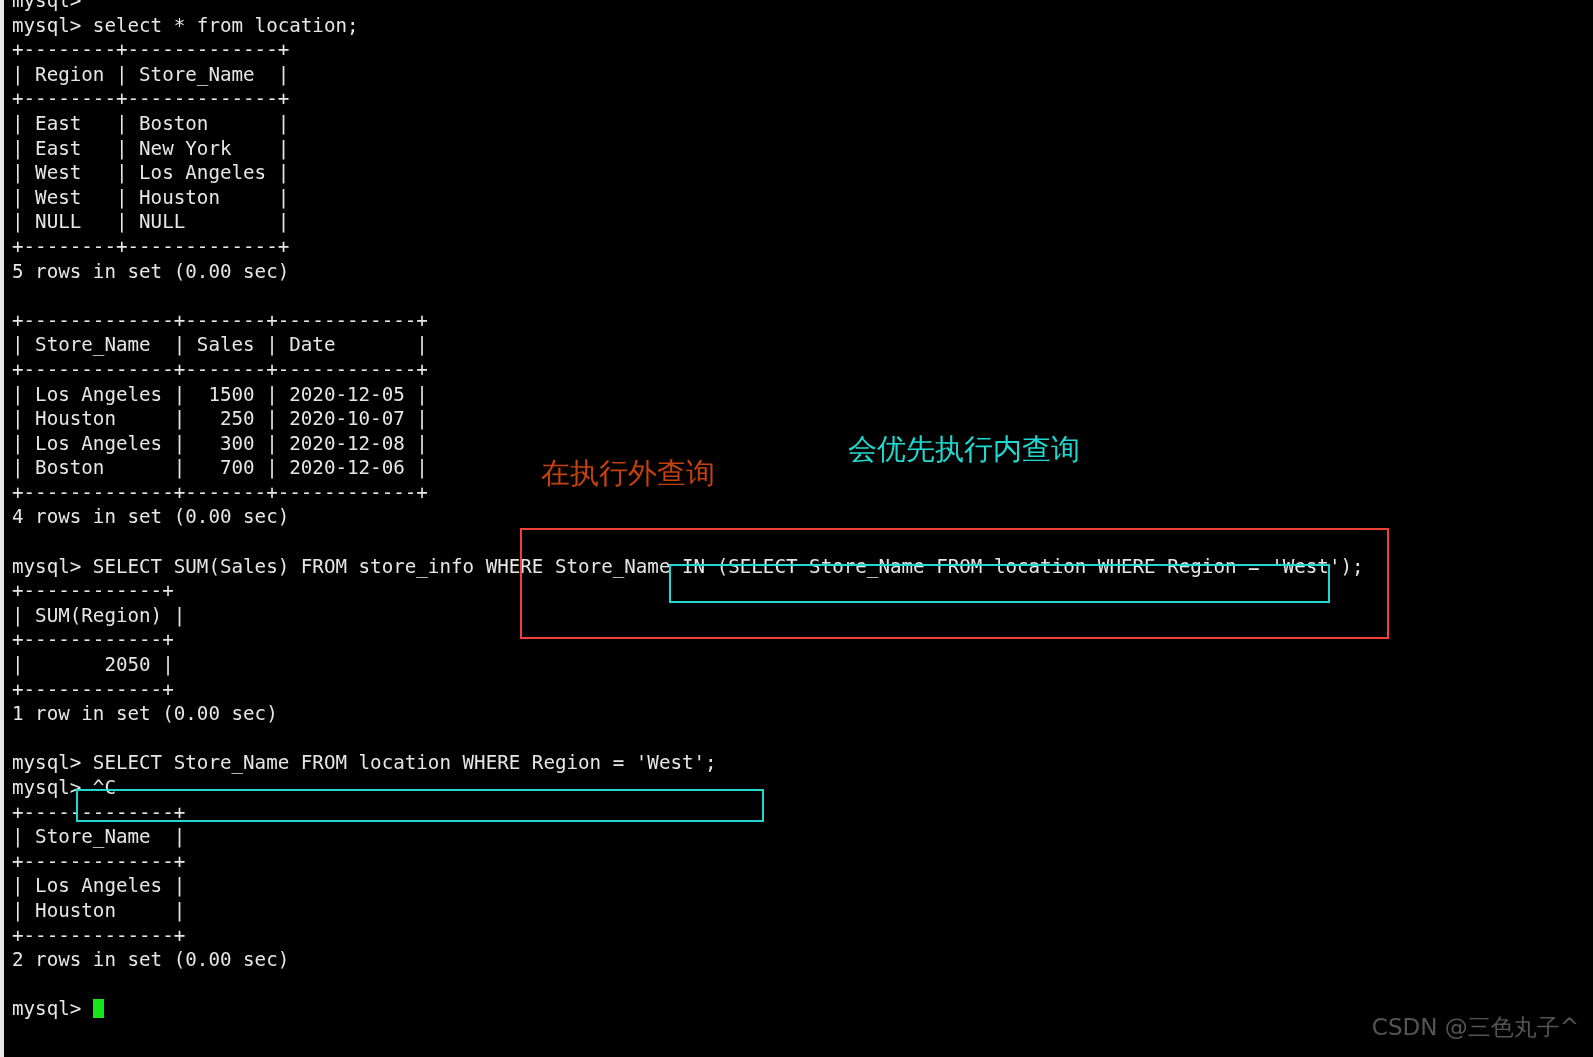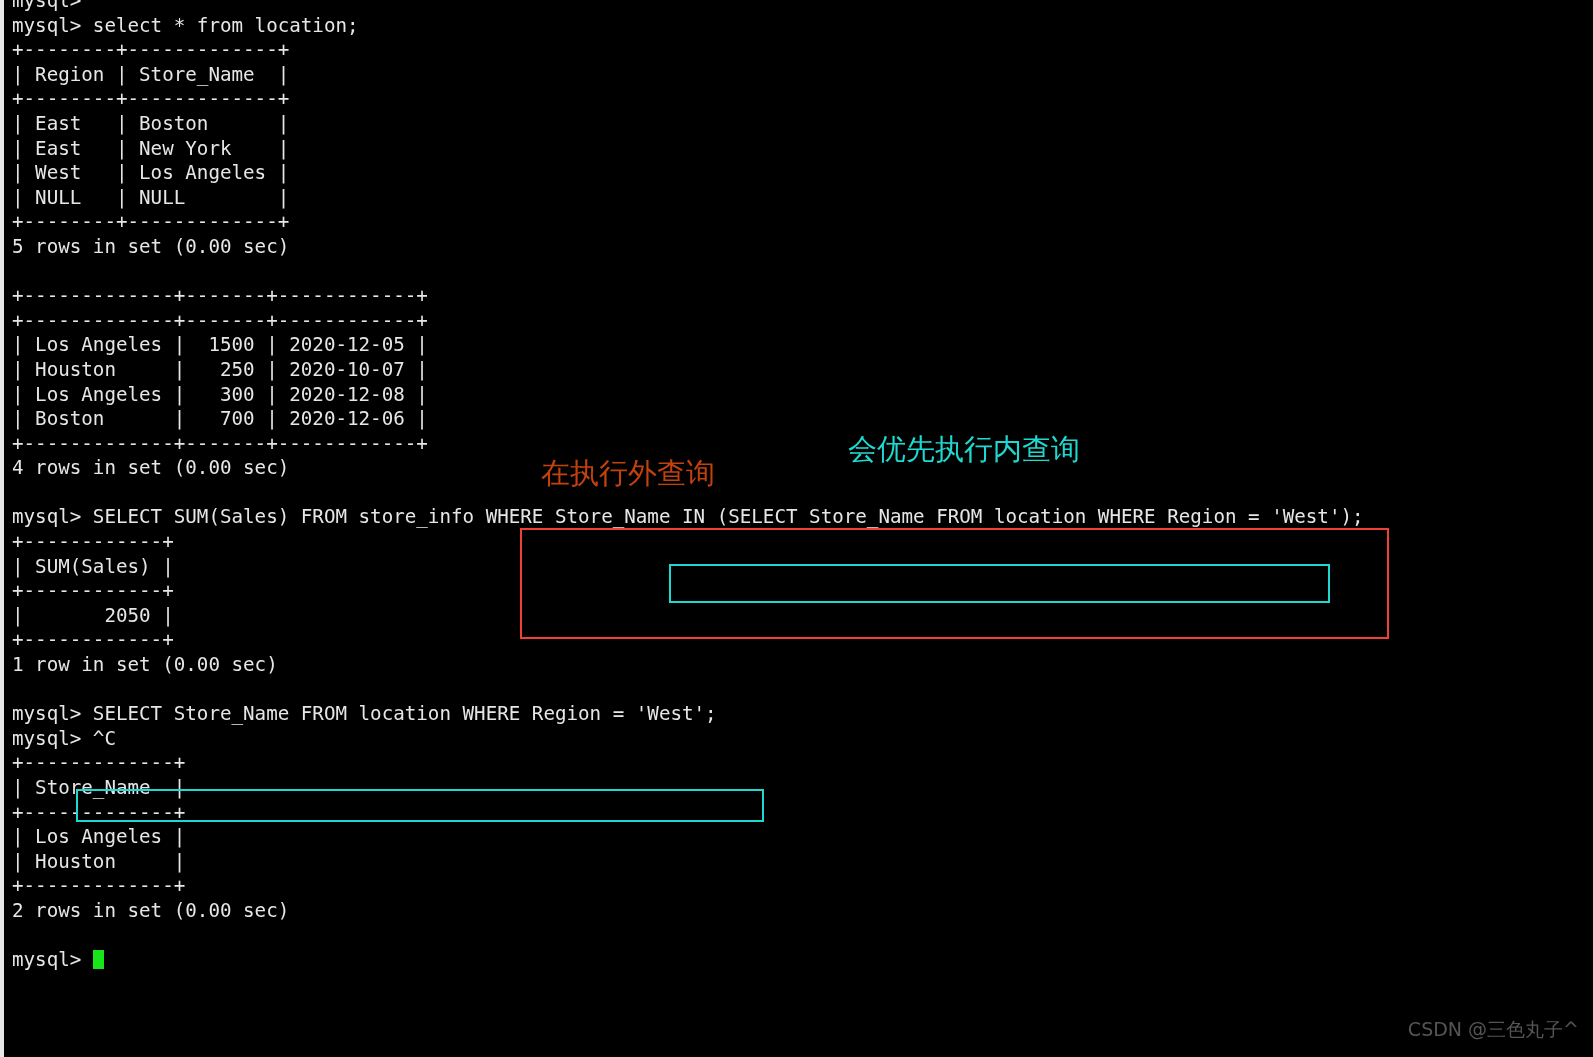--- a/index.html
+++ b/index.html
@@ -73,21 +73,21 @@
     line-height: 1;
   }
   .anno-text-red { color: #c2410c; }
   .anno-text-cyan { color: #1fd8d0; text-align: center; }
 
   .watermark {
     position: absolute;
     right: 14px;
     bottom: 14px;
     color: #555555;
-    font-size: 19px;
+    font-size: 23px;
     font-family: "DejaVu Sans", "Liberation Sans", sans-serif;
     white-space: pre;
     z-index: 3;
   }
 </style>
 </head>
 <body>
 
 <div id="screen">
 
@@ -95,36 +95,38 @@
 
   <div class="term">
     <div class="line">mysql&gt;</div>
     <div class="line">mysql&gt; select * from location;</div>
     <div class="line">+--------+-------------+</div>
     <div class="line">| Region | Store_Name  |</div>
     <div class="line">+--------+-------------+</div>
     <div class="line">| East   | Boston      |</div>
     <div class="line">| East   | New York    |</div>
     <div class="line">| West   | Los Angeles |</div>
+    <div class="line">| West   | Houston     |</div>
     <div class="line">| NULL   | NULL        |</div>
     <div class="line">+--------+-------------+</div>
     <div class="line">5 rows in set (0.00 sec)</div>
     <div class="line blank"></div>
     <div class="line">+-------------+-------+------------+</div>
+    <div class="line">| Store_Name  | Sales | Date       |</div>
     <div class="line">+-------------+-------+------------+</div>
     <div class="line">| Los Angeles |  1500 | 2020-12-05 |</div>
     <div class="line">| Houston     |   250 | 2020-10-07 |</div>
     <div class="line">| Los Angeles |   300 | 2020-12-08 |</div>
     <div class="line">| Boston      |   700 | 2020-12-06 |</div>
     <div class="line">+-------------+-------+------------+</div>
     <div class="line">4 rows in set (0.00 sec)</div>
     <div class="line blank"></div>
     <div class="line">mysql&gt; SELECT SUM(Sales) FROM store_info WHERE Store_Name IN (SELECT Store_Name FROM location WHERE Region = 'West');</div>
     <div class="line">+------------+</div>
-    <div class="line">| SUM(Sales) |</div>
+    <div class="line">| SUM(Region) |</div>
     <div class="line">+------------+</div>
     <div class="line">|       2050 |</div>
     <div class="line">+------------+</div>
     <div class="line">1 row in set (0.00 sec)</div>
     <div class="line blank"></div>
     <div class="line">mysql&gt; SELECT Store_Name FROM location WHERE Region = 'West';</div>
     <div class="line">mysql&gt; ^C</div>
     <div class="line">+-------------+</div>
     <div class="line">| Store_Name  |</div>
     <div class="line">+-------------+</div>

